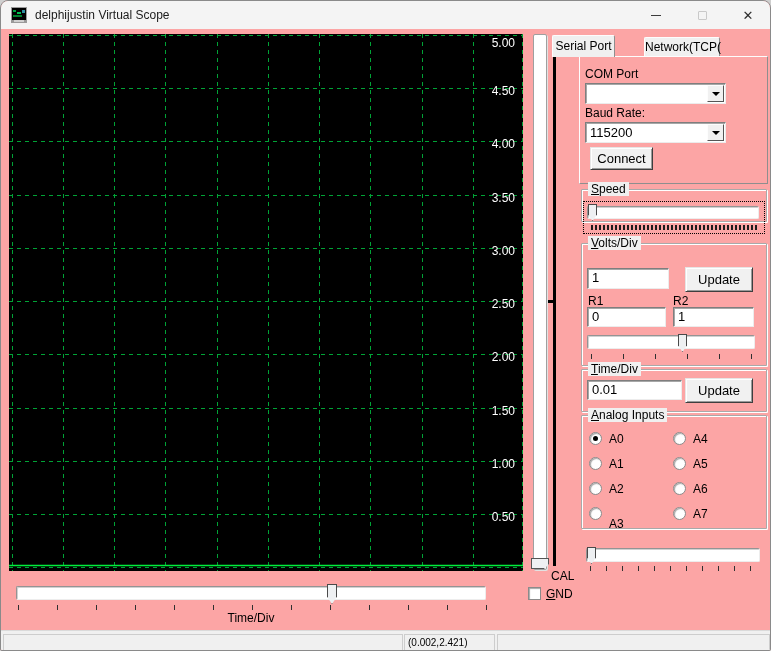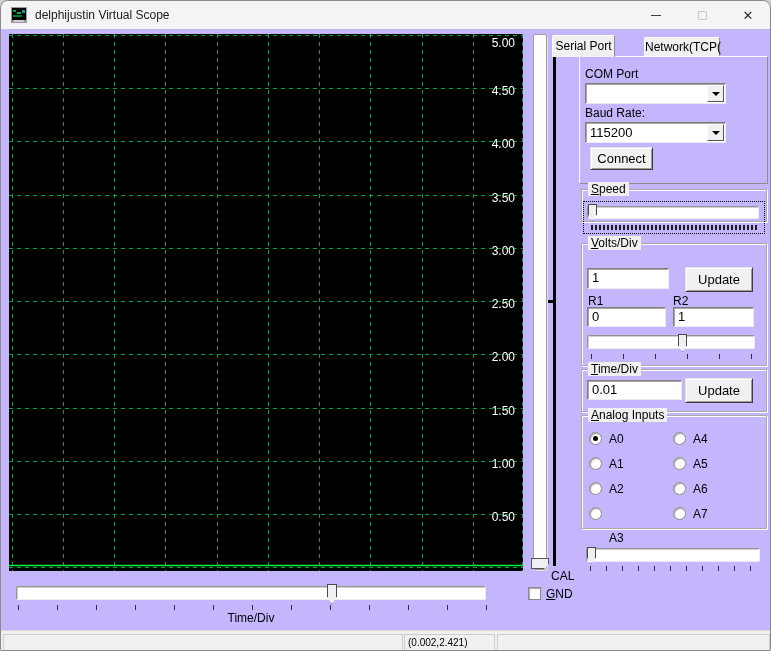--- a/index.html
+++ b/index.html
@@ -1,21 +1,21 @@
 <!DOCTYPE html>
 <html><head>
 <meta charset="utf-8">
 <style>
   * { margin:0; padding:0; box-sizing:border-box; }
   html,body { background:#cfcfcf; }
   body { font-family:"Liberation Sans", sans-serif; }
 
   .window {
     position:relative; width:771px; height:651px;
-    background:#c4b5fd; border:1px solid #8a8a8a;
+    background:#fca5a5; border:1px solid #8a8a8a;
     border-radius:8px 8px 2px 2px; overflow:hidden;
   }
 
   
   .titlebar { position:absolute; left:0; top:0; width:100%; height:28px; background:#f4f4f4; }
   .app-icon { position:absolute; left:10px; top:6px; width:16px; height:16px; }
   .title-text { position:absolute; left:34px; top:7px; font-size:12px; color:#1b1b1b; white-space:nowrap; }
   .caption-btn { position:absolute; top:0; width:46px; height:28px; display:flex; align-items:center; justify-content:center; }
   .glyph-min { width:10px; height:0; border-top:1px solid #3c3c3c; }
   .glyph-max { width:9px; height:9px; border:1px solid #c9c9c9; border-radius:1px; }
@@ -226,21 +226,21 @@
   </div>
   <span class="radio checked" style="left:588px; top:431px;">
       <span class="dot"></span>
     </span>
   <span class="lbl" style="left:608px; top:431px;">A0</span>
   <span class="radio" style="left:588px; top:456px;"></span>
   <span class="lbl" style="left:608px; top:456px;">A1</span>
   <span class="radio" style="left:588px; top:481px;"></span>
   <span class="lbl" style="left:608px; top:481px;">A2</span>
   <span class="radio" style="left:588px; top:506px;"></span>
-  <span class="lbl" style="left:608px; top:530px;">A3</span>
+  <span class="lbl" style="left:608px; top:516px;">A3</span>
   <span class="radio" style="left:672px; top:431px;"></span>
   <span class="lbl" style="left:692px; top:431px;">A4</span>
   <span class="radio" style="left:672px; top:456px;"></span>
   <span class="lbl" style="left:692px; top:456px;">A5</span>
   <span class="radio" style="left:672px; top:481px;"></span>
   <span class="lbl" style="left:692px; top:481px;">A6</span>
   <span class="radio" style="left:672px; top:506px;"></span>
   <span class="lbl" style="left:692px; top:506px;">A7</span>
 
   <div class="track" style="left:585px; top:547px; width:174px; height:14px;"></div>

